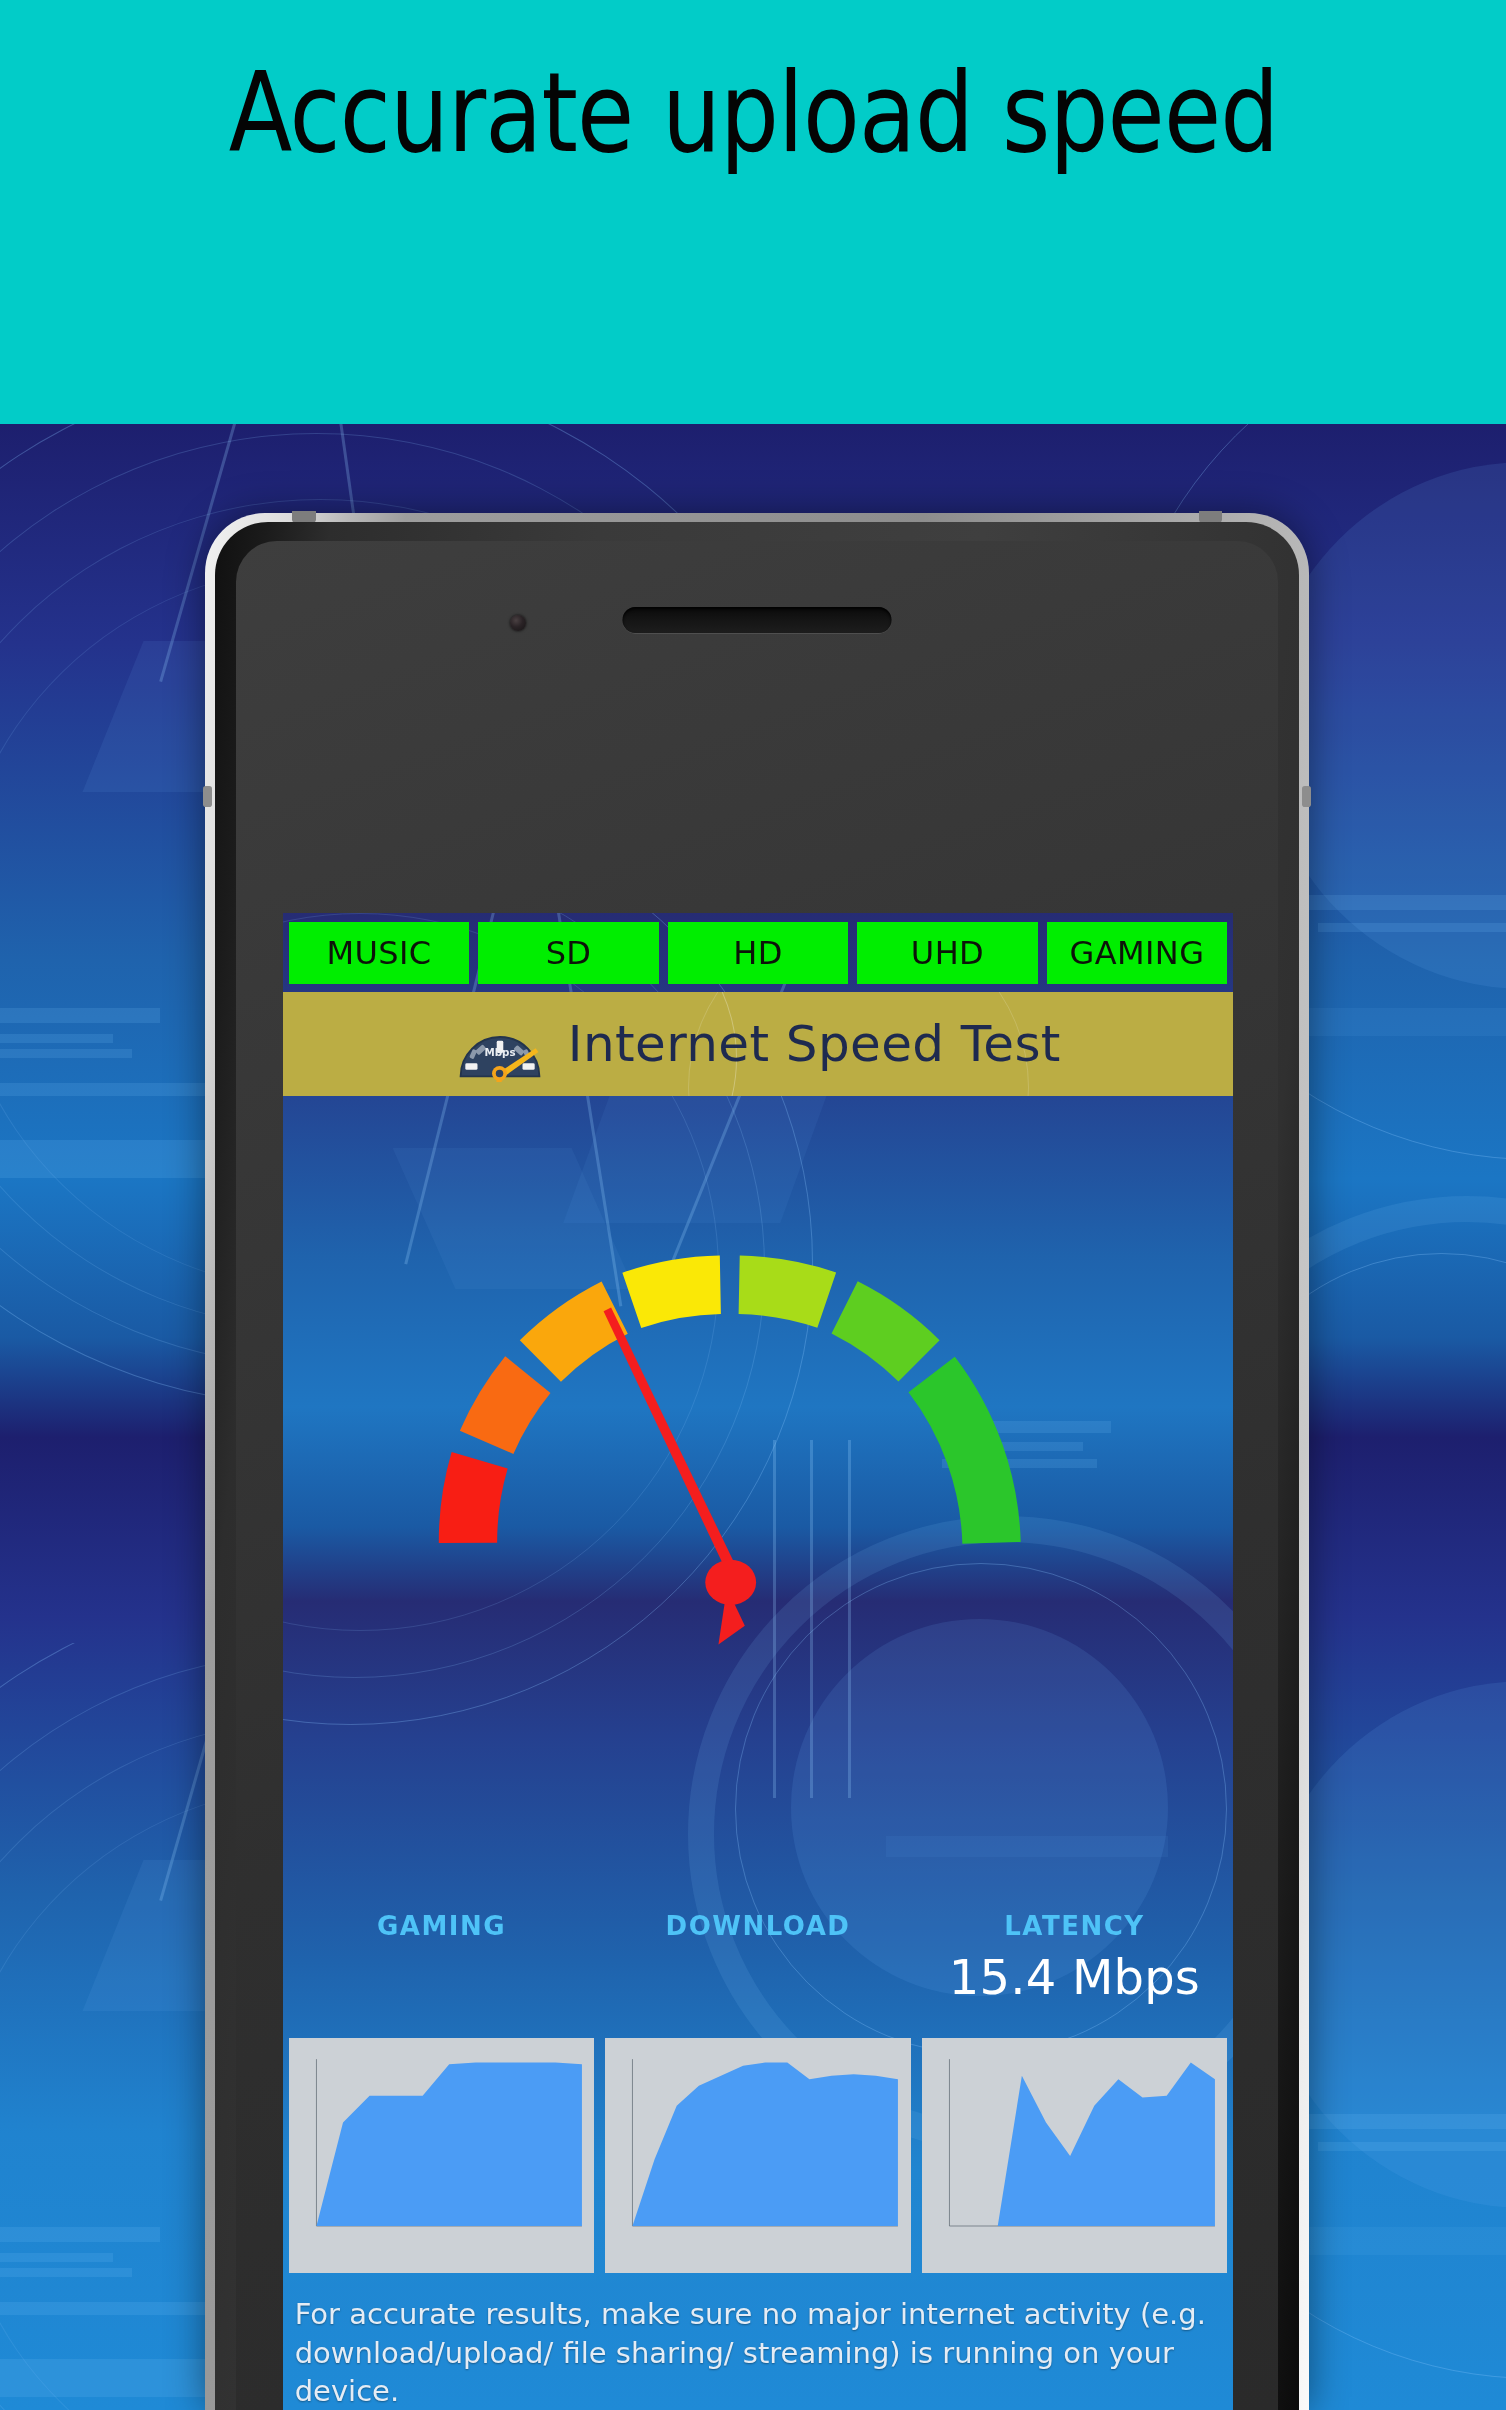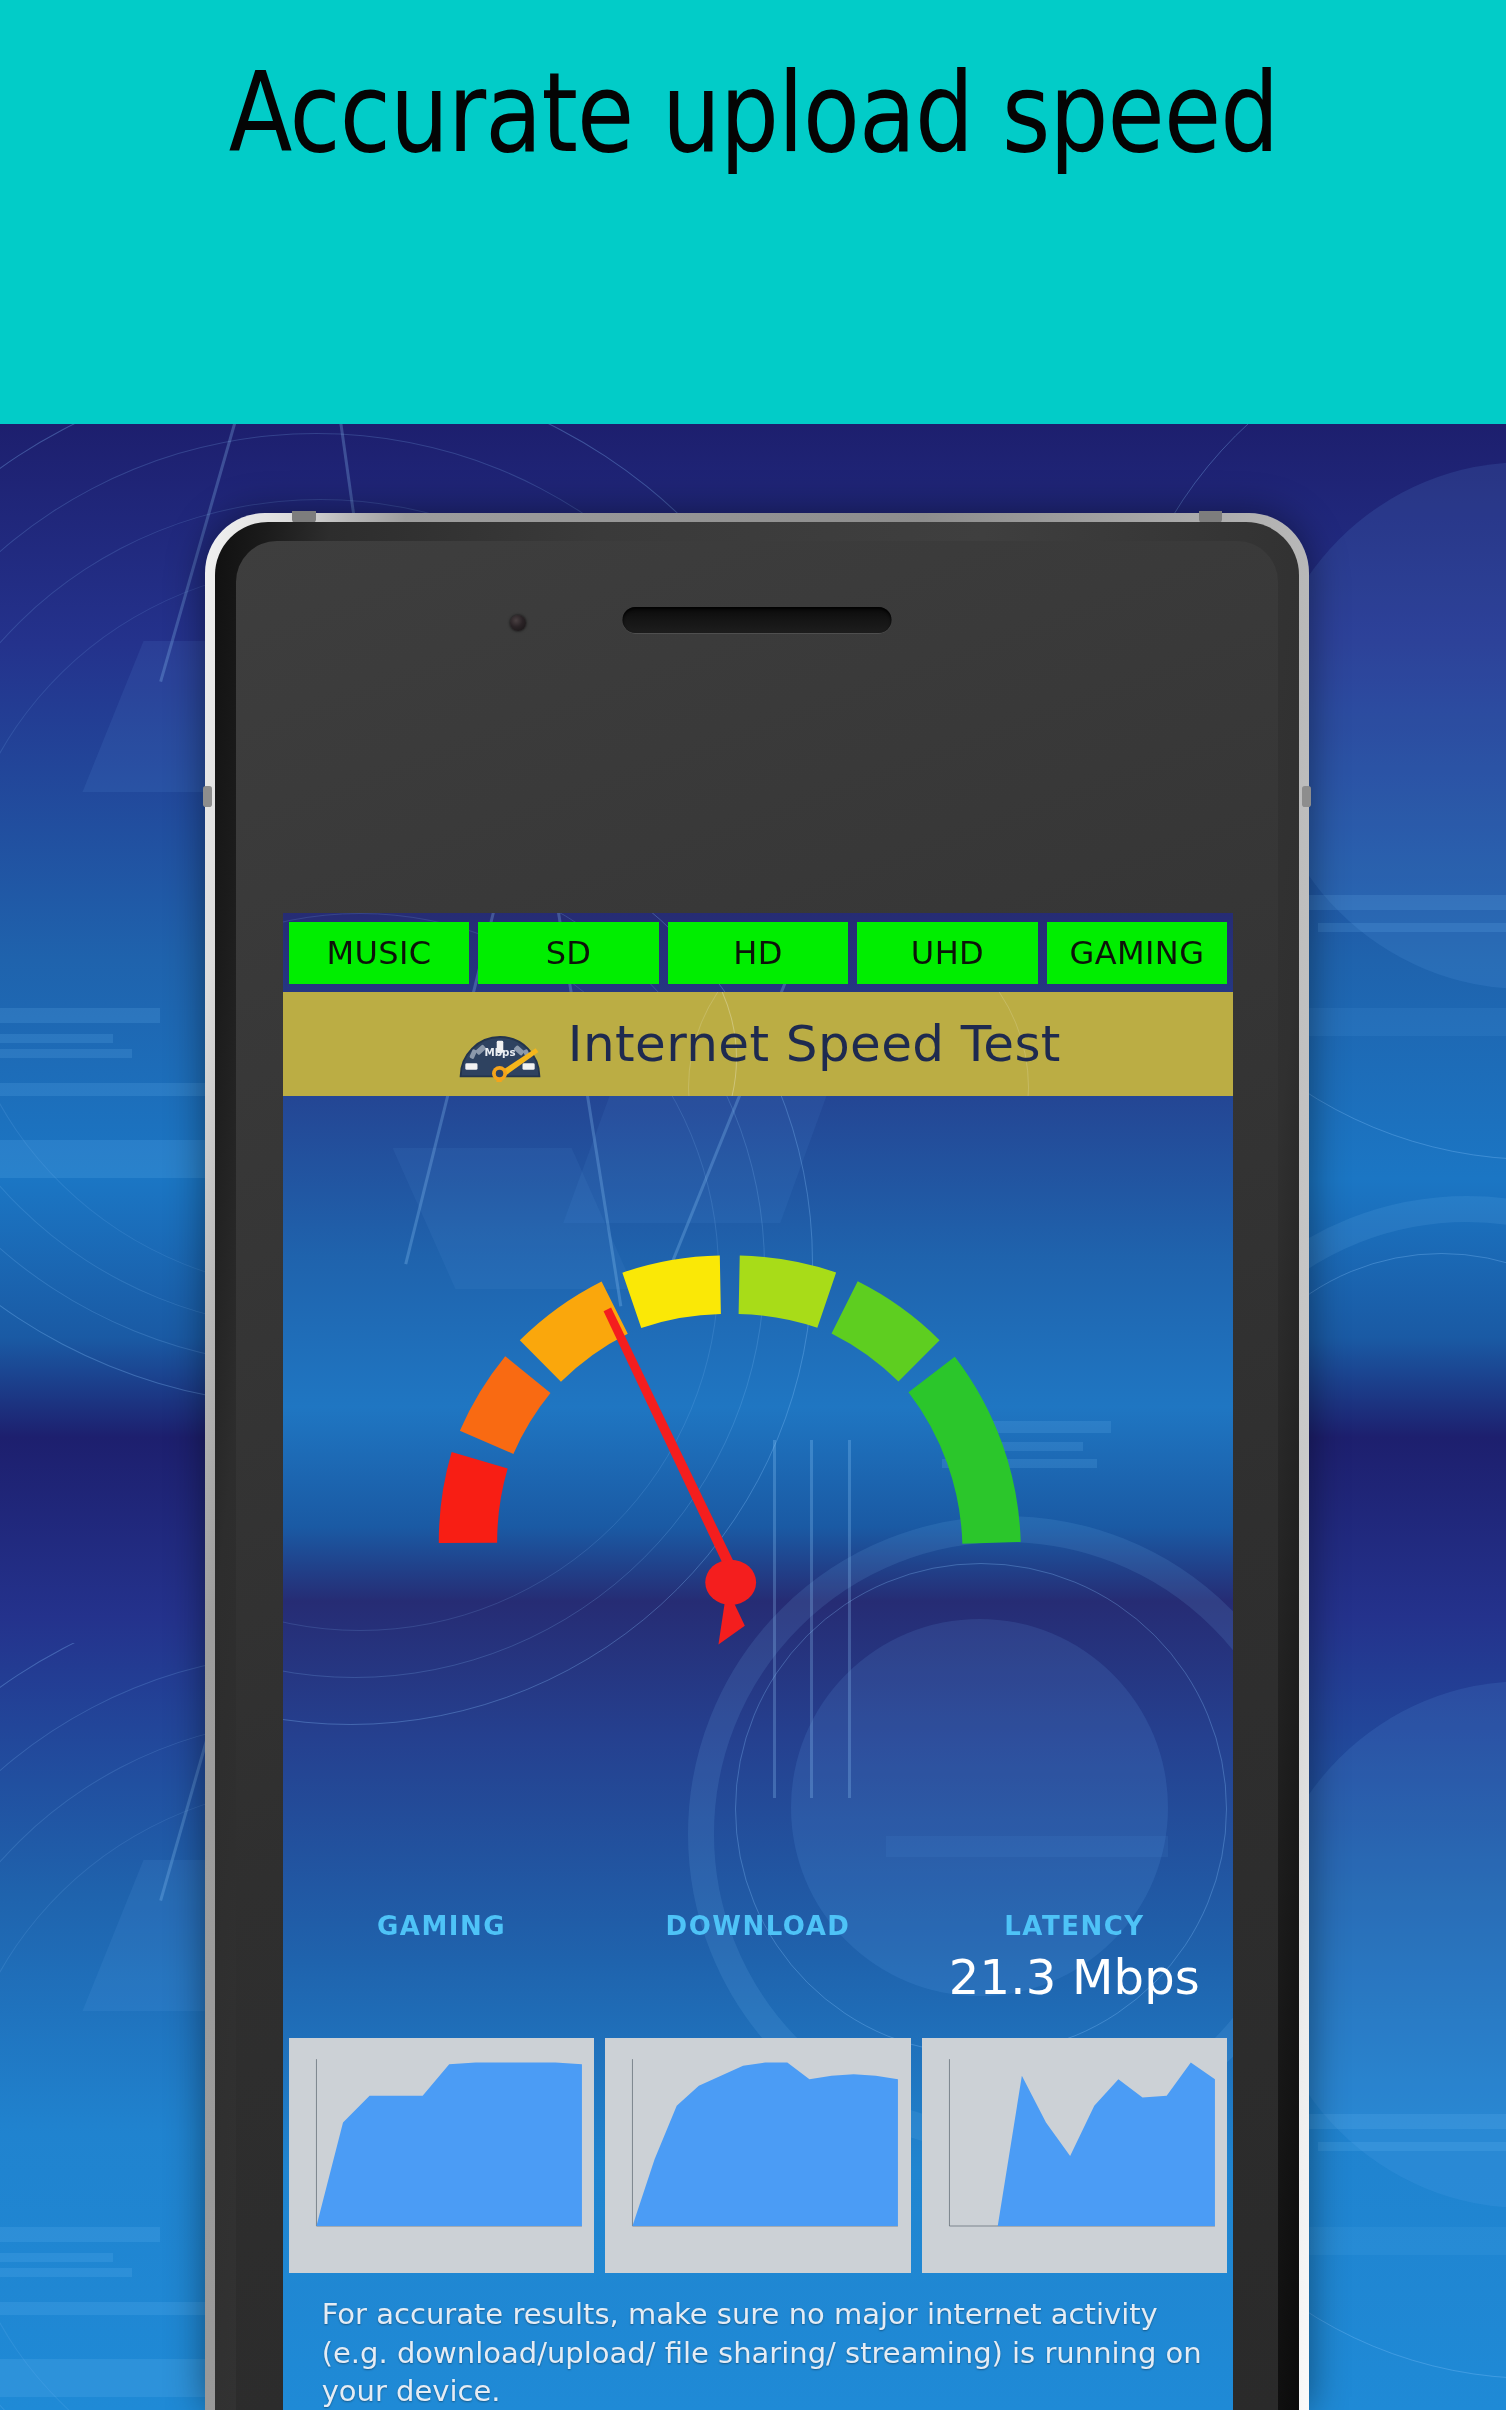--- a/index.html
+++ b/index.html
@@ -161,21 +161,20 @@
     position:relative;overflow:hidden;
   }
   .chart-card svg{position:absolute;left:0;top:0;width:100%;height:100%;}
 
   
   #footnote{
     position:absolute;left:11.3px;right:11.3px;top:1382px;
     color:#e4ecf5;font-size:29px;line-height:1.32;
     font-family:"DejaVu Sans","Liberation Sans",sans-serif;
     text-shadow:0 0.9px 1.9px rgba(0,0,0,.35);
-    margin-left:27px;
   }
 </style>
 </head>
 <body>
 
 <div id="banner">
   <div id="banner-title">Accurate upload speed</div>
 </div>
 
 <div id="bg">
@@ -320,21 +319,21 @@
 
         <div id="metrics">
           <div class="metric">
             <div class="metric-label">GAMING</div>
           </div>
           <div class="metric">
             <div class="metric-label">DOWNLOAD</div>
           </div>
           <div class="metric">
             <div class="metric-label">LATENCY</div>
-            <div class="metric-value">21.3 Mbps</div>
+            <div class="metric-value">15.4 Mbps</div>
           </div>
         </div>
 
         <div id="charts">
           <div class="chart-card" style="background: rgb(204, 209, 214);">
               <svg viewBox="0 0 100 100" preserveAspectRatio="none">
                 <line x1="9" y1="9" x2="9" y2="80" stroke="#5a6570" stroke-width="0.7" vector-effect="non-scaling-stroke"></line>
                 <line x1="9" y1="80" x2="96" y2="80" stroke="#5a6570" stroke-width="0.7" vector-effect="non-scaling-stroke"></line>
                 <path d="M 9 80 L 17.700000000000003 35.980000000000004 L 26.400000000000002 24.619999999999997 L 35.099999999999994 24.619999999999997 L 43.800000000000004 24.619999999999997 L 52.5 11.130000000000003 L 61.199999999999996 10.420000000000002 L 69.9 10.420000000000002 L 78.60000000000001 10.420000000000002 L 87.3 10.420000000000002 L 96 11.130000000000003 L 96 80 L 9 80 Z" fill="#4B9CF5"></path>
               </svg>

